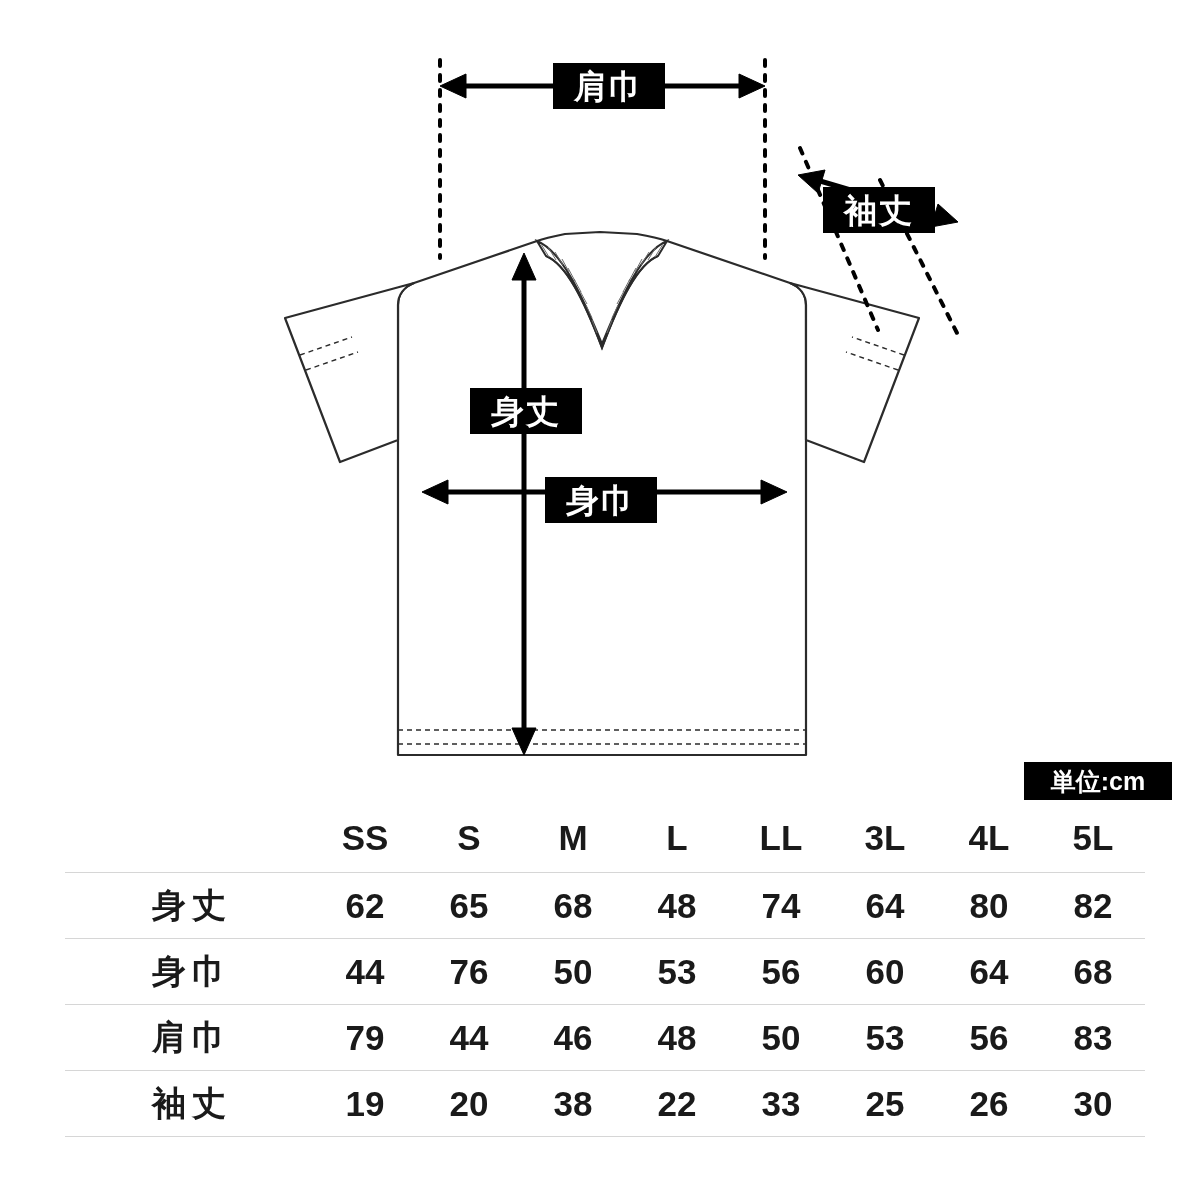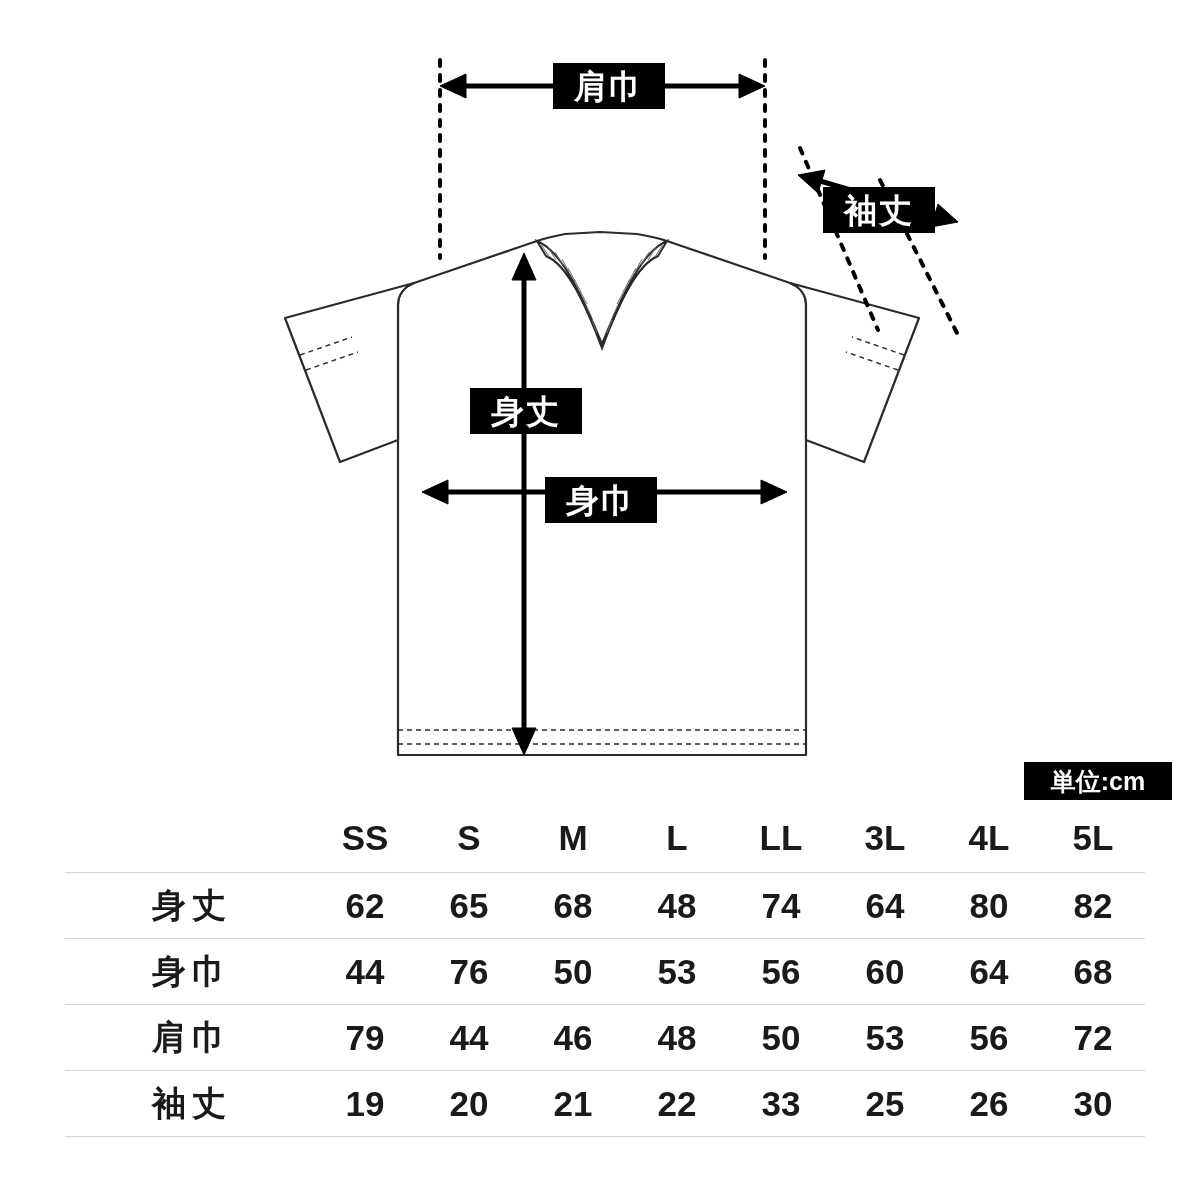--- a/index.html
+++ b/index.html
@@ -266,27 +266,27 @@
       </tr>
       <tr>
         <td class="rowhead">肩巾</td>
         <td>79</td>
         <td>44</td>
         <td>46</td>
         <td>48</td>
         <td>50</td>
         <td>53</td>
         <td>56</td>
-        <td>72</td>
+        <td>83</td>
       </tr>
       <tr>
         <td class="rowhead">袖丈</td>
         <td>19</td>
         <td>20</td>
-        <td>21</td>
+        <td>38</td>
         <td>22</td>
         <td>33</td>
         <td>25</td>
         <td>26</td>
         <td>30</td>
       </tr>
     </tbody>
   </table>
 </div>
 

